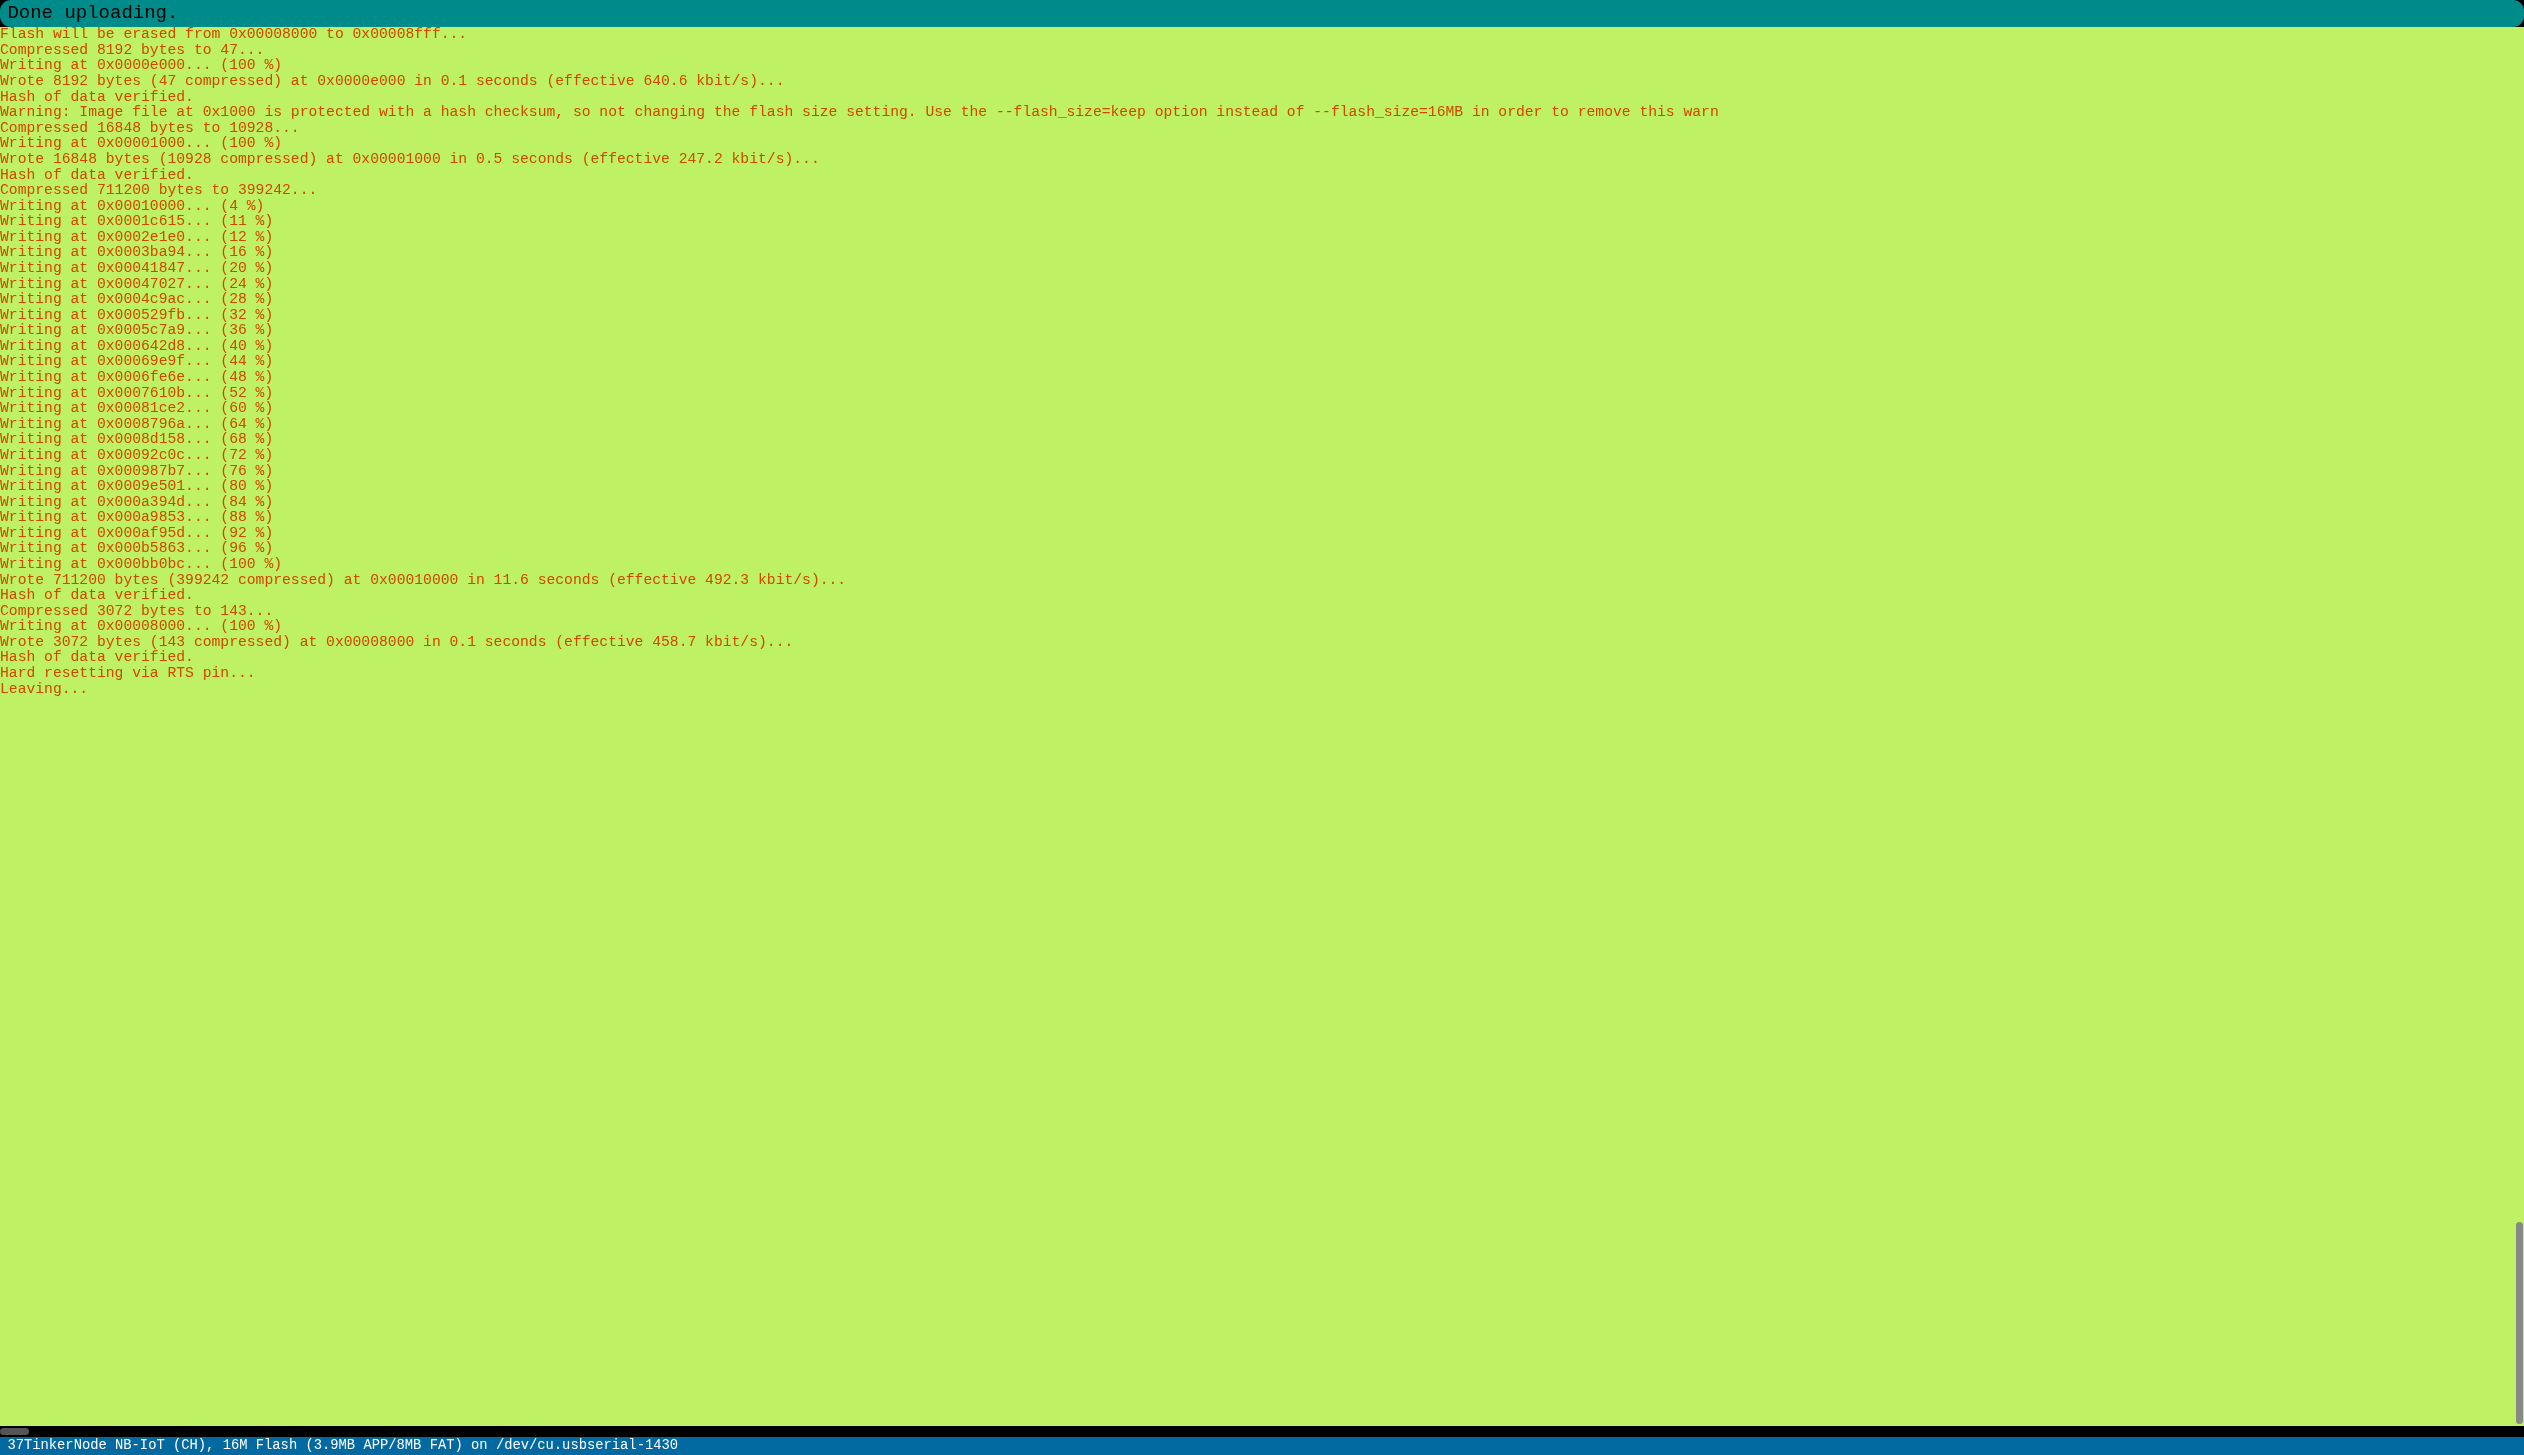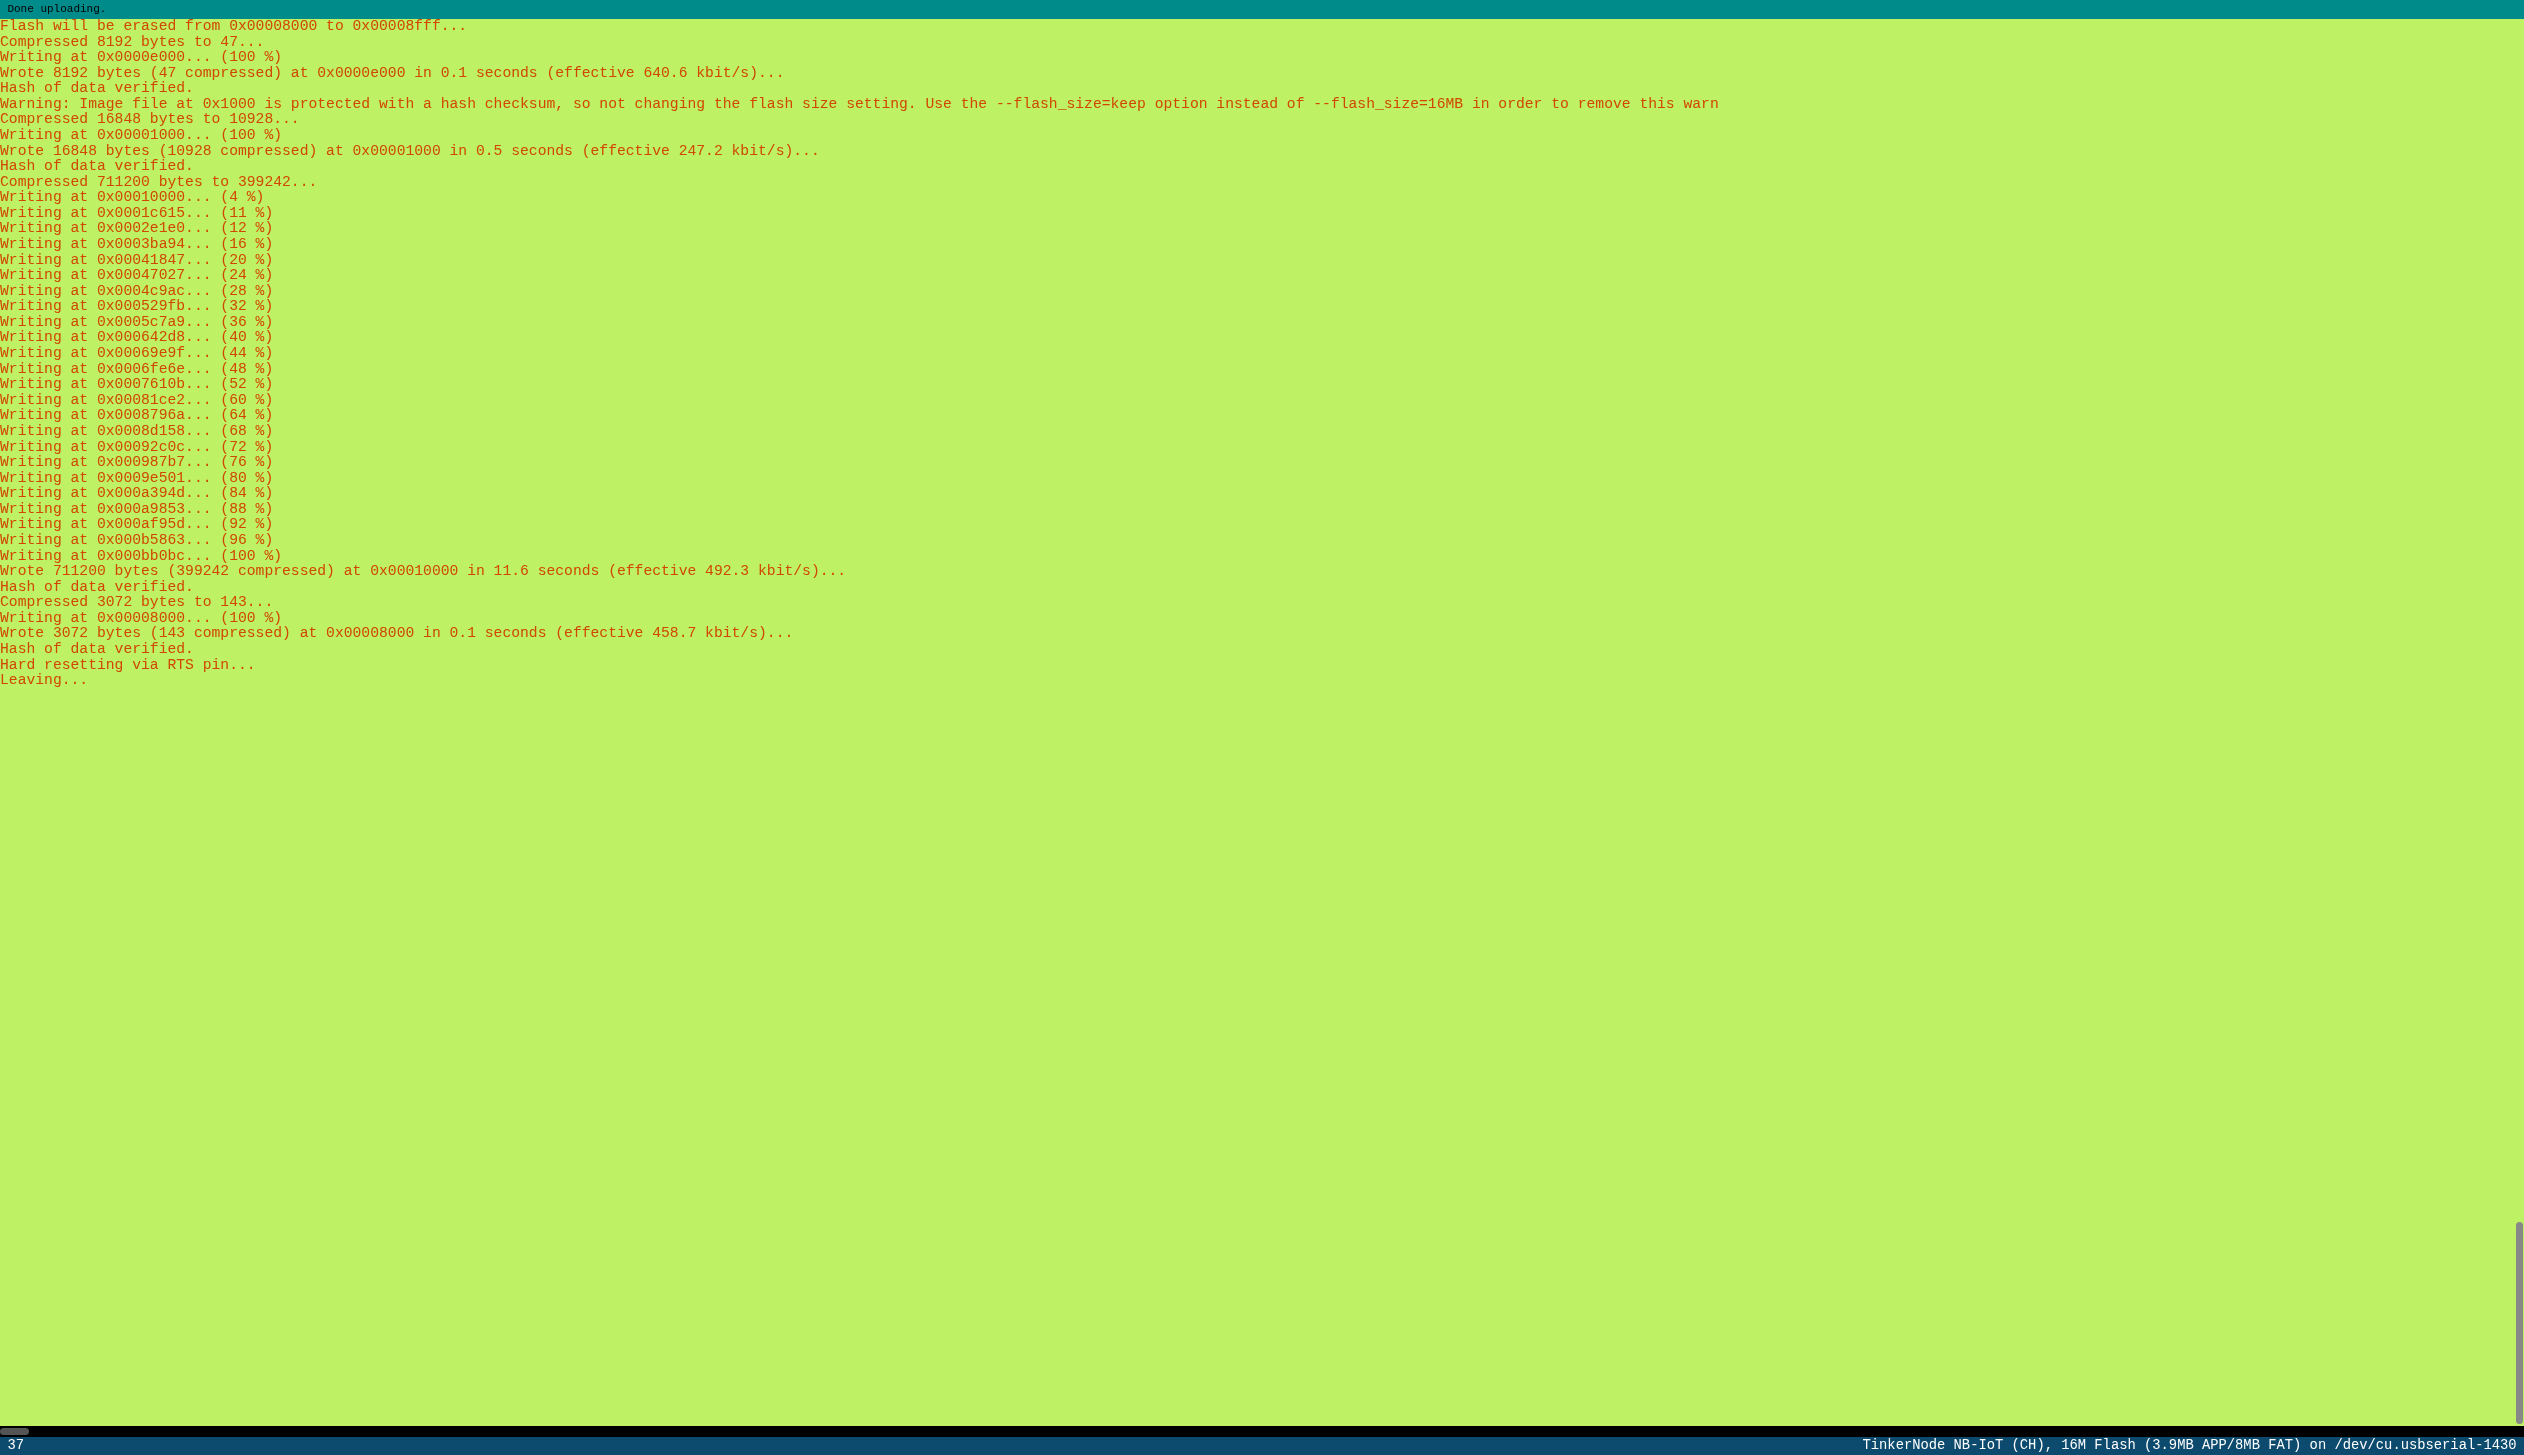--- a/index.html
+++ b/index.html
@@ -14,22 +14,23 @@
       line-height: 1.05;
       overflow: hidden;
       height: 100vh;
       display: flex;
       flex-direction: column;
     }
     .title-bar {
       background: #008b8b;
       color: #000000;
       padding: 3.7px 7.4px;
-      font-size: 11px;
+      font-size: 19px;
       font-weight: normal;
+      border-radius: 11px;
     }
     .terminal-content {
       flex: 1;
       background: #bef264;
       color: #d14600;
       padding: 0;
       overflow: hidden;
       white-space: nowrap;
       font-size: 14.7px;
       line-height: 1.06;
@@ -45,24 +46,24 @@
     .scrollbar-thumb {
       position: absolute;
       left: 0;
       top: 1.8px;
       width: 29px;
       height: 7.4px;
       background: #555555;
       border-radius: 3.7px;
     }
     .status-bar {
-      background: #0c4a6e;
+      background: #0369a1;
       color: #ffffff;
       display: flex;
-      justify-content: space-between;
+      justify-content: flex-start;
       padding: 1.8px 7.4px;
       font-size: 13.8px;
     }
     .status-left {
       color: #ffffff;
     }
     .status-right {
       color: #ffffff;
     }
     .vscroll {

